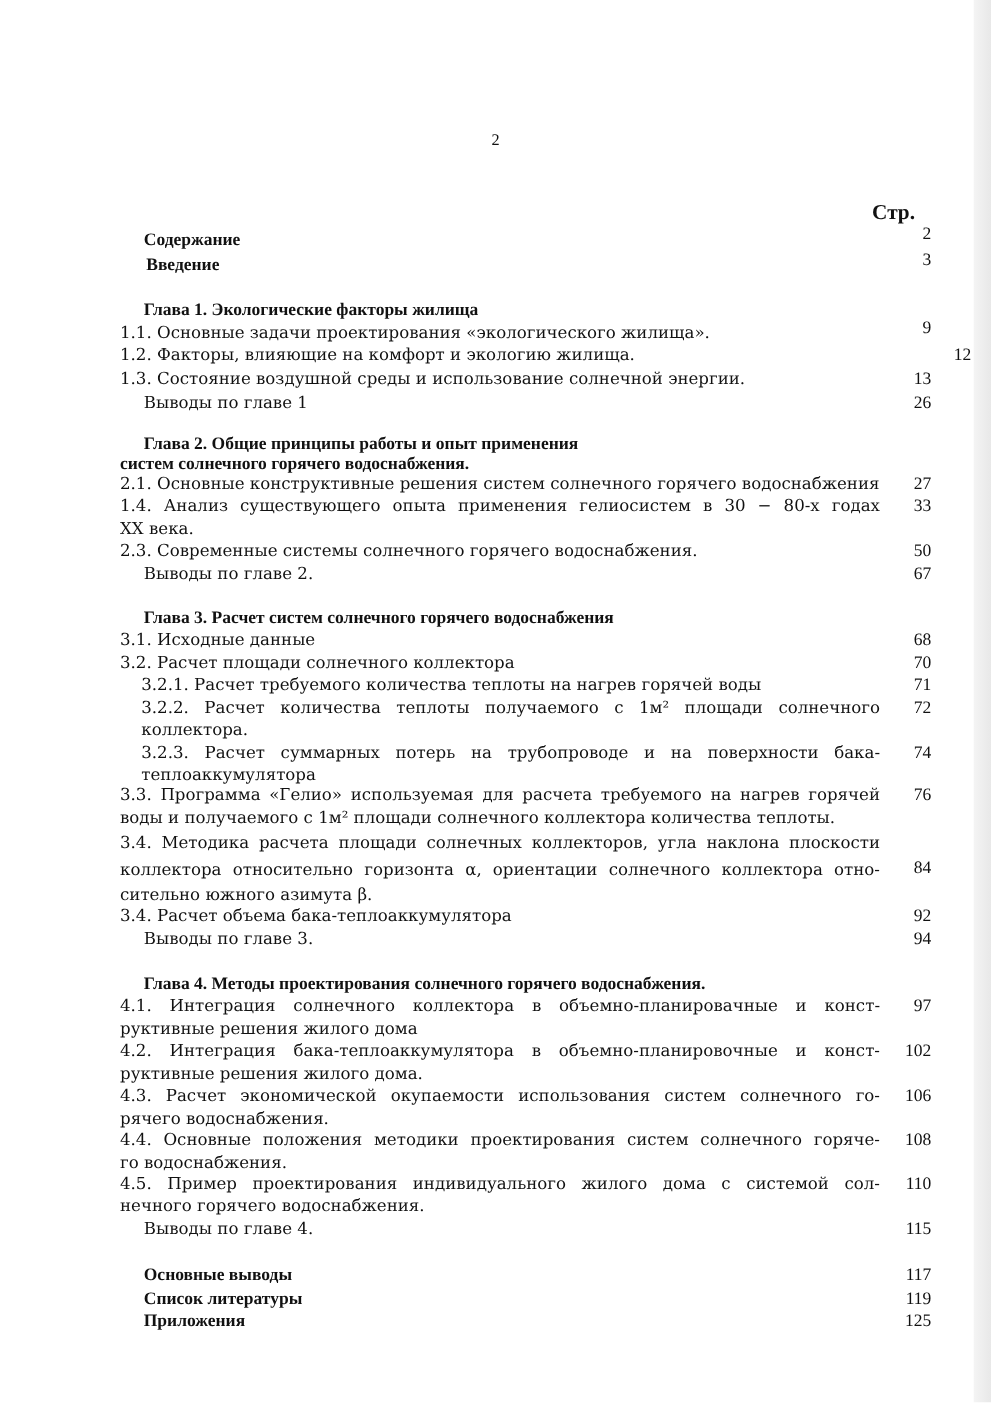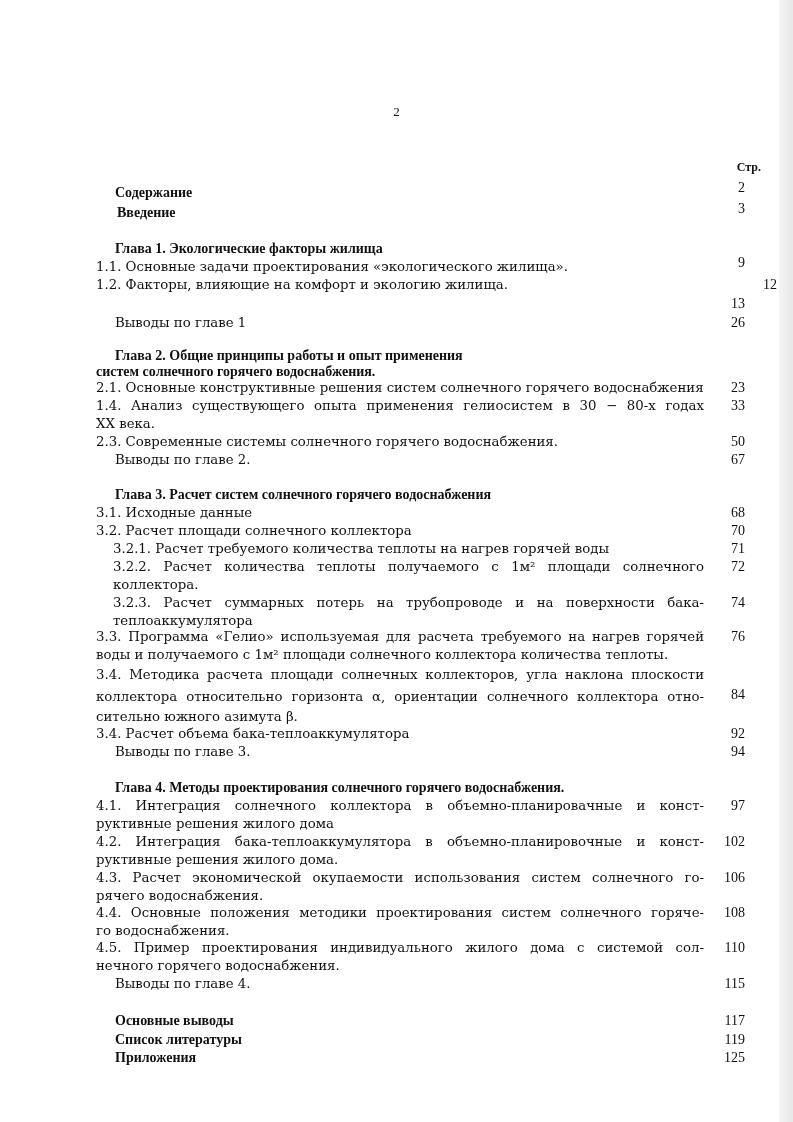--- a/index.html
+++ b/index.html
@@ -5,22 +5,22 @@
   html, body { margin: 0; padding: 0; background: #ffffff; }
   body { width: 793px; height: 1122px; position: relative; overflow: hidden;
          font-family: "DejaVu Serif", "Liberation Serif", serif; color: #111; }
   .page { position: absolute; left: 0; top: 0; width: 793px; height: 1122px; background: #fff; }
   .edge { position: absolute; right: 0; top: 0; width: 14px; height: 1122px;
           background: linear-gradient(to right, #f4f4f4, #e8e8e8); }
   .pn { position: absolute; top: 104px; left: 0; width: 793px; text-align: center;
         font-size: 13px; font-family: "Liberation Serif", serif; }
   .title { position: absolute; top: 136px; left: 0; width: 793px; text-align: center;
            font-size: 19px; font-weight: bold; font-family: "Liberation Serif", serif; letter-spacing: 0.2px; }
-  .str { position: absolute; top: 160px; left: 715px; width: 46px; text-align: right;
-         font-size: 12px; font-weight: bold; font-family: "Liberation Serif", serif; }
+  .str { position: absolute; top: 160px; left: 686px; width: 46px; text-align: right;
+         font-size: 17px; font-weight: bold; font-family: "Liberation Serif", serif; }
   .line { position: absolute; left: 0; width: 793px; height: 18px; font-size: 13.3px;
           line-height: 18px; white-space: nowrap; }
   .txt { position: absolute; top: 0; }
   .pg { position: absolute; top: 0; right: 48px; text-align: right; font-family: "Liberation Serif", serif; font-size: 14px; }
   .b { font-weight: bold; font-family: "Liberation Serif", serif; font-size: 14px; }
 </style>
 </head>
 <body>
 
 <div class="page">
@@ -42,35 +42,36 @@
       </div>
       <div class="line" style="top: 258px;">
         <span class="txt" style="left: 96px;">1.1. Основные задачи проектирования «экологического жилища».</span>
         <span class="pg" style="top: -4px;">9</span>
       </div>
       <div class="line" style="top: 276px; padding-left: 32px;">
         <span class="txt" style="left: 96px;">1.2. Факторы, влияющие на комфорт и экологию жилища.</span>
         <span class="pg">12</span>
       </div>
       <div class="line" style="top: 295px;">
+        <span class="txt" style="left: 96px;">1.3. Состояние воздушной среды и использование солнечной энергии.</span>
         <span class="pg">13</span>
       </div>
       <div class="line" style="top: 314px;">
         <span class="txt" style="left: 115px;">Выводы по главе 1</span>
         <span class="pg">26</span>
       </div>
       <div class="line" style="top: 347px;">
         <span class="txt b" style="left: 115px;">Глава 2. Общие принципы работы и опыт применения</span>
       </div>
       <div class="line" style="top: 363px;">
         <span class="txt b" style="left: 96px;">систем солнечного горячего водоснабжения.</span>
       </div>
       <div class="line" style="top: 379px;">
         <span class="txt" style="left: 96px;">2.1. Основные конструктивные решения систем солнечного горячего водоснабжения</span>
-        <span class="pg">23</span>
+        <span class="pg">27</span>
       </div>
       <div class="line" style="top: 397px;">
         <span class="txt" style="left: 96px; width: 608px; text-align: justify; text-align-last: justify;">1.4. Анализ существующего опыта применения гелиосистем в 30 − 80-х годах</span>
         <span class="pg">33</span>
       </div>
       <div class="line" style="top: 415px;">
         <span class="txt" style="left: 96px;">XX века.</span>
       </div>
       <div class="line" style="top: 433px;">
         <span class="txt" style="left: 96px;">2.3. Современные системы солнечного горячего водоснабжения.</span>

